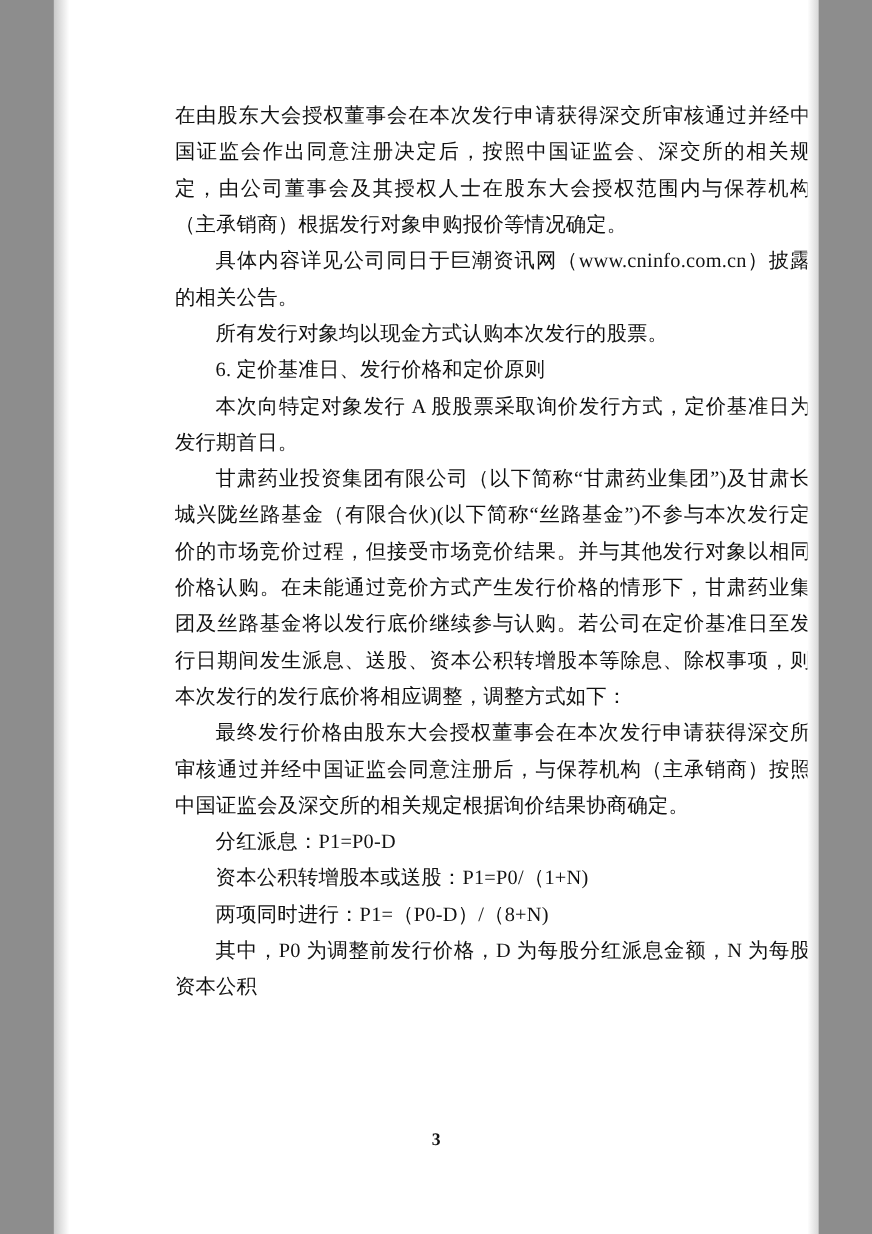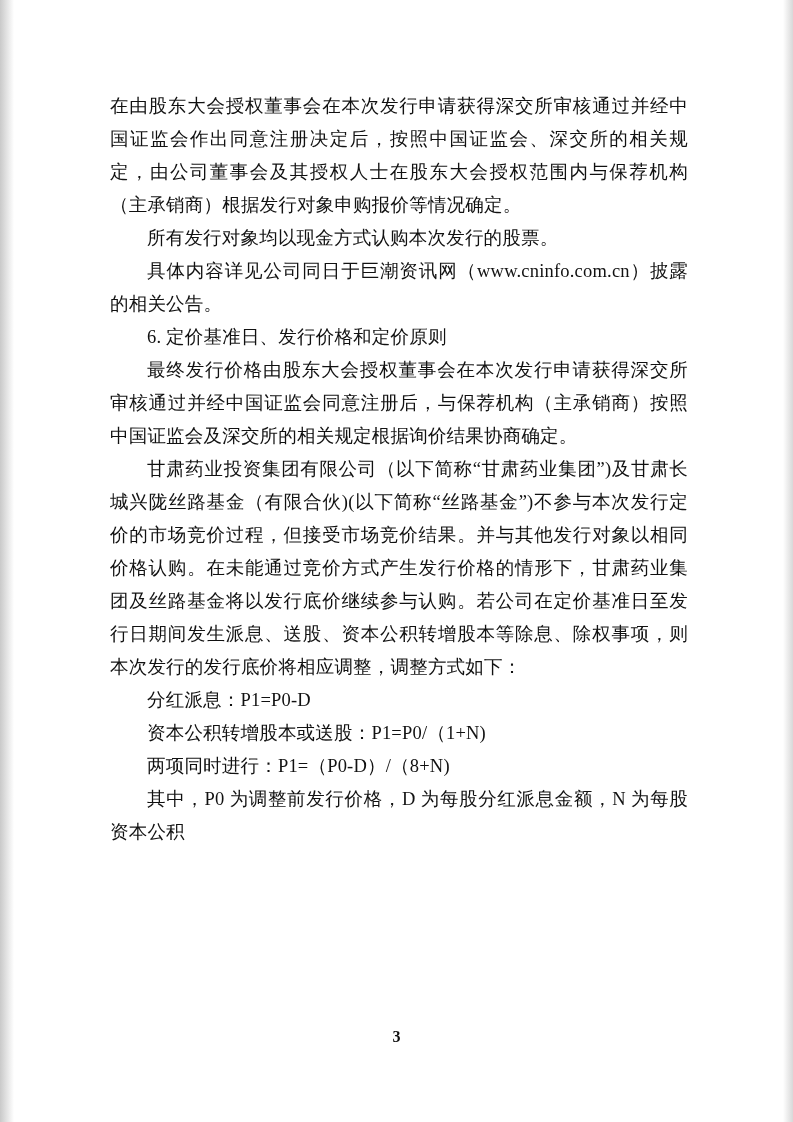--- a/index.html
+++ b/index.html
@@ -5,21 +5,21 @@
   html, body {
     margin: 0;
     padding: 0;
     background: #8d8d8d;
   }
   body {
     font-family: "Liberation Serif", serif;
   }
   .page {
     position: relative;
-    width: 793px;
+    width: 695px;
     height: 1122px;
     background: #ffffff;
     box-sizing: border-box;
     overflow: hidden;
     margin: 0 auto;
   }
   
   .page::before {
     content: "";
     position: absolute;
@@ -70,34 +70,35 @@
   }
 </style>
 </head>
 <body>
 
 <div class="page">
   <div class="content">
 
     <p class="noindent">在由股东大会授权董事会在本次发行申请获得深交所审核通过并经中国证监会作出同意注册决定后，按照中国证监会、深交所的相关规定，由公司董事会及其授权人士在股东大会授权范围内与保荐机构（主承销商）根据发行对象申购报价等情况确定。</p>
 
+    <p class="indent">具体内容详见公司同日于巨潮资讯网（www.cninfo.com.cn）披露的相关公告。</p>
+
     <p class="indent">所有发行对象均以现金方式认购本次发行的股票。</p>
-
-    <p class="indent">具体内容详见公司同日于巨潮资讯网（www.cninfo.com.cn）披露的相关公告。</p>
 
 
 
 
     <p class="indent">6. 定价基准日、发行价格和定价原则</p>
 
+    <p class="indent">本次向特定对象发行 A 股股票采取询价发行方式，定价基准日为发行期首日。</p>
 
 
+    <p class="indent">甘肃药业投资集团有限公司（以下简称“甘肃药业集团”)及甘肃长城兴陇丝路基金（有限合伙)(以下简称“丝路基金”)不参与本次发行定价的市场竞价过程，但接受市场竞价结果。并与其他发行对象以相同价格认购。在未能通过竞价方式产生发行价格的情形下，甘肃药业集团及丝路基金将以发行底价继续参与认购。若公司在定价基准日至发行日期间发生派息、送股、资本公积转增股本等除息、除权事项，则本次发行的发行底价将相应调整，调整方式如下：</p>
+
     <p class="indent">最终发行价格由股东大会授权董事会在本次发行申请获得深交所审核通过并经中国证监会同意注册后，与保荐机构（主承销商）按照中国证监会及深交所的相关规定根据询价结果协商确定。</p>
-
-    <p class="indent">甘肃药业投资集团有限公司（以下简称“甘肃药业集团”)及甘肃长城兴陇丝路基金（有限合伙)(以下简称“丝路基金”)不参与本次发行定价的市场竞价过程，但接受市场竞价结果。并与其他发行对象以相同价格认购。在未能通过竞价方式产生发行价格的情形下，甘肃药业集团及丝路基金将以发行底价继续参与认购。若公司在定价基准日至发行日期间发生派息、送股、资本公积转增股本等除息、除权事项，则本次发行的发行底价将相应调整，调整方式如下：</p>
 
     <p class="indent">分红派息：P1=P0-D</p>
 
     <p class="indent">资本公积转增股本或送股：P1=P0/（1+N)</p>
 
     <p class="indent">两项同时进行：P1=（P0-D）/（8+N)</p>
 
     <p class="indent">其中，P0 为调整前发行价格，D 为每股分红派息金额，N 为每股资本公积</p>
 
   </div>

